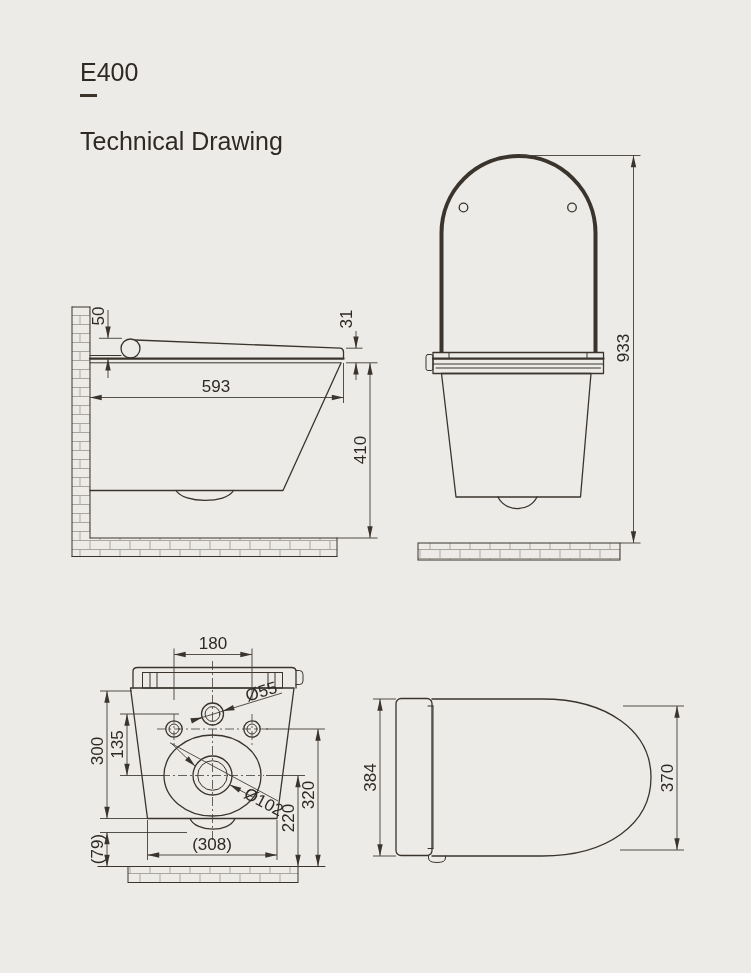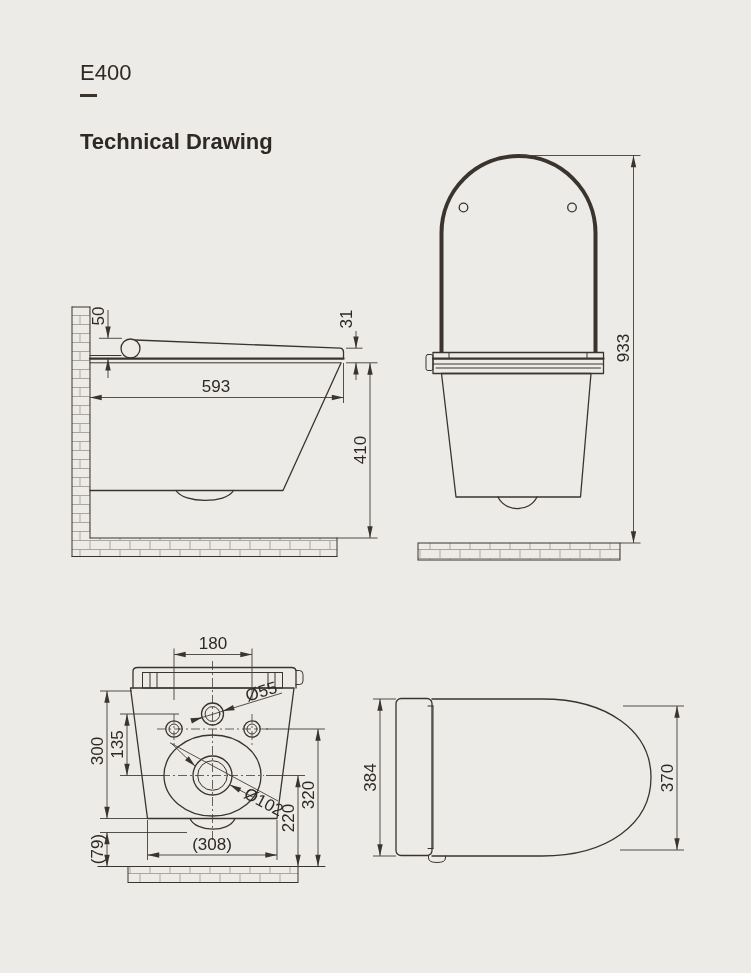--- a/index.html
+++ b/index.html
@@ -1,21 +1,21 @@
 <!DOCTYPE html>
 <html><head>
 <meta charset="utf-8">
 <style>
   html,body { margin:0; padding:0; }
   body { background:#ECEBE8; }
   .canvas { position:relative; width:751px; height:973px; background:#ECEBE8; overflow:hidden;
             font-family:"Liberation Sans", sans-serif; }
-  .hdr { position:absolute; left:80px; top:58px; color:#2E2925; font-size:22px; line-height:29px; }
+  .hdr { position:absolute; left:80px; top:58px; color:#2E2925; font-size:25px; line-height:29px; }
   .hdr .dash { width:17px; height:2.5px; background:#3A342D; margin:7px 0 0 0; }
-  .hdr .tdt { margin-top:30px;font-weight:bold; }
+  .hdr .tdt { margin-top:30px; }
   svg { position:absolute; left:0; top:0; }
   .o  { stroke:#3A342D; stroke-width:1.3; fill:none; stroke-linecap:round; stroke-linejoin:round; }
   .o2 { stroke:#3A342D; stroke-width:2.3; fill:none; stroke-linecap:round; }
   .t1 { stroke:#3A342D; stroke-width:1;   fill:none; stroke-linecap:round; }
   .band { stroke:#3A342D; stroke-width:4; fill:none; }
   .d  { stroke:#433D37; stroke-width:0.9; fill:none; }
   .cl { stroke:#433D37; stroke-width:0.8; fill:none; stroke-dasharray:9 3 2 3; }
   .hb { fill:url(#brick); stroke:none; }
   text { fill:#2E2925; font-family:"Liberation Sans", sans-serif; font-size:17px; }
 </style>

